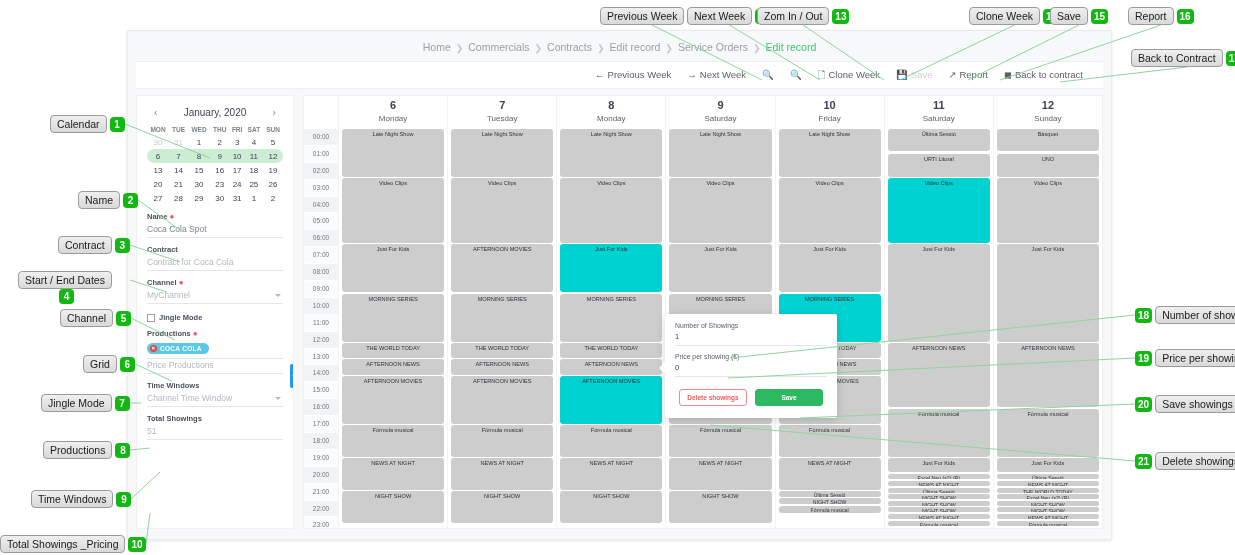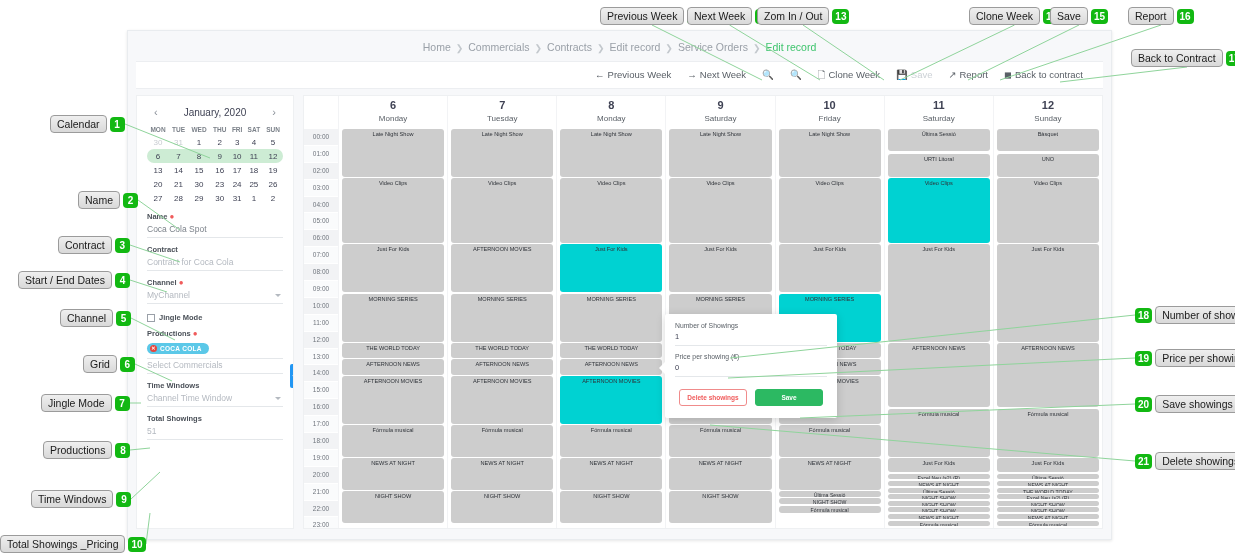--- a/index.html
+++ b/index.html
@@ -279,21 +279,21 @@
       </div>
 
       <div class="fld">
         <div class="flab"><span>Productions</span> <span class="req">●</span></div>
         <div class="chipbox">
           <span class="chip">
             <span class="chipx">✕</span>
             <span>COCA COLA</span>
           </span>
         </div>
-        <div class="fval">Select Commercials</div>
+        <div class="fval">Price Productions</div>
       </div>
 
       <div class="fld">
         <div class="flab"><span>Time Windows</span></div>
         <div class="fval sel">Channel Time Window</div>
       </div>
       <div class="fld">
         <div class="flab"><span>Total Showings</span></div>
         <div class="fval">51</div>
       </div>
@@ -515,21 +515,21 @@
       <span class="cnum">1</span>
     </div>
     <div class="callout" style="left: 78px; top: 191px;">
       <span class="ctag">Name</span>
       <span class="cnum">2</span>
     </div>
     <div class="callout" style="left: 58px; top: 236px;">
       <span class="ctag">Contract</span>
       <span class="cnum">3</span>
     </div>
-    <div class="callout" style="left: 18px; top: 271px;">
+    <div class="callout" style="left: 18px; top: 271px; flex-direction: column;">
       <span class="ctag">Start / End Dates</span>
       <span class="cnum">4</span>
     </div>
     <div class="callout" style="left: 60px; top: 309px;">
       <span class="ctag">Channel</span>
       <span class="cnum">5</span>
     </div>
     <div class="callout" style="left: 83px; top: 355px;">
       <span class="ctag">Grid</span>
       <span class="cnum">6</span>

